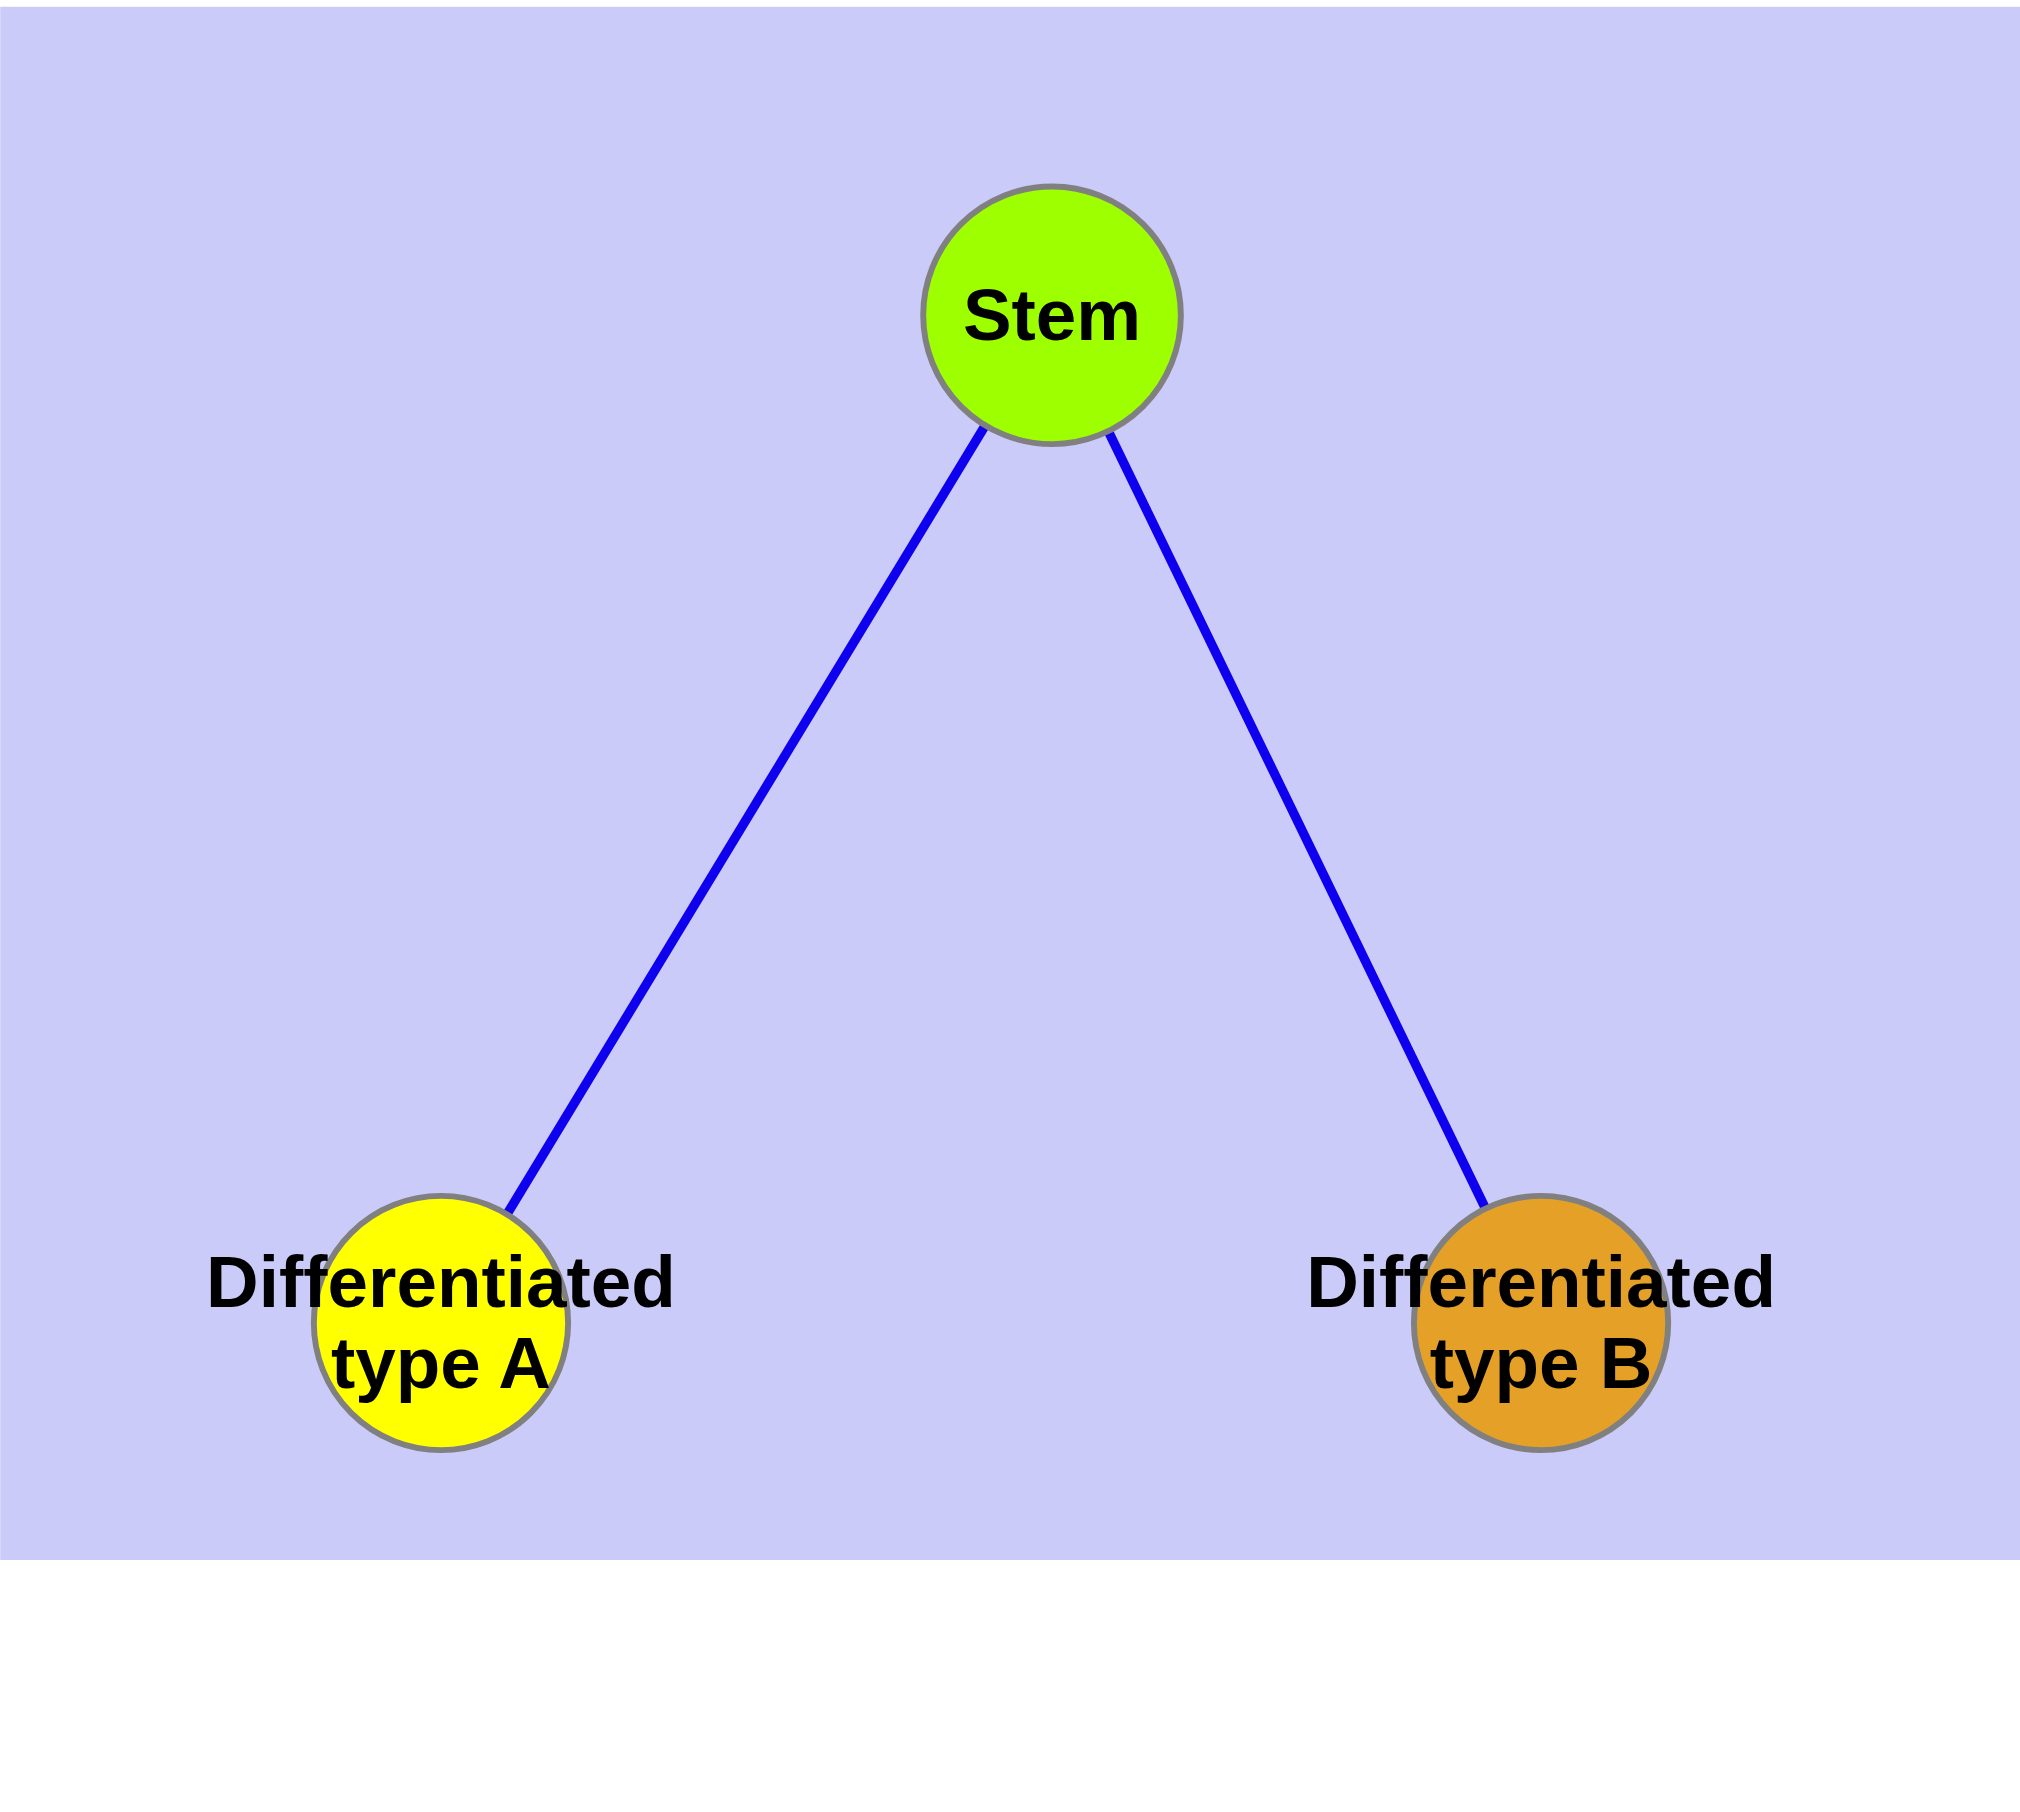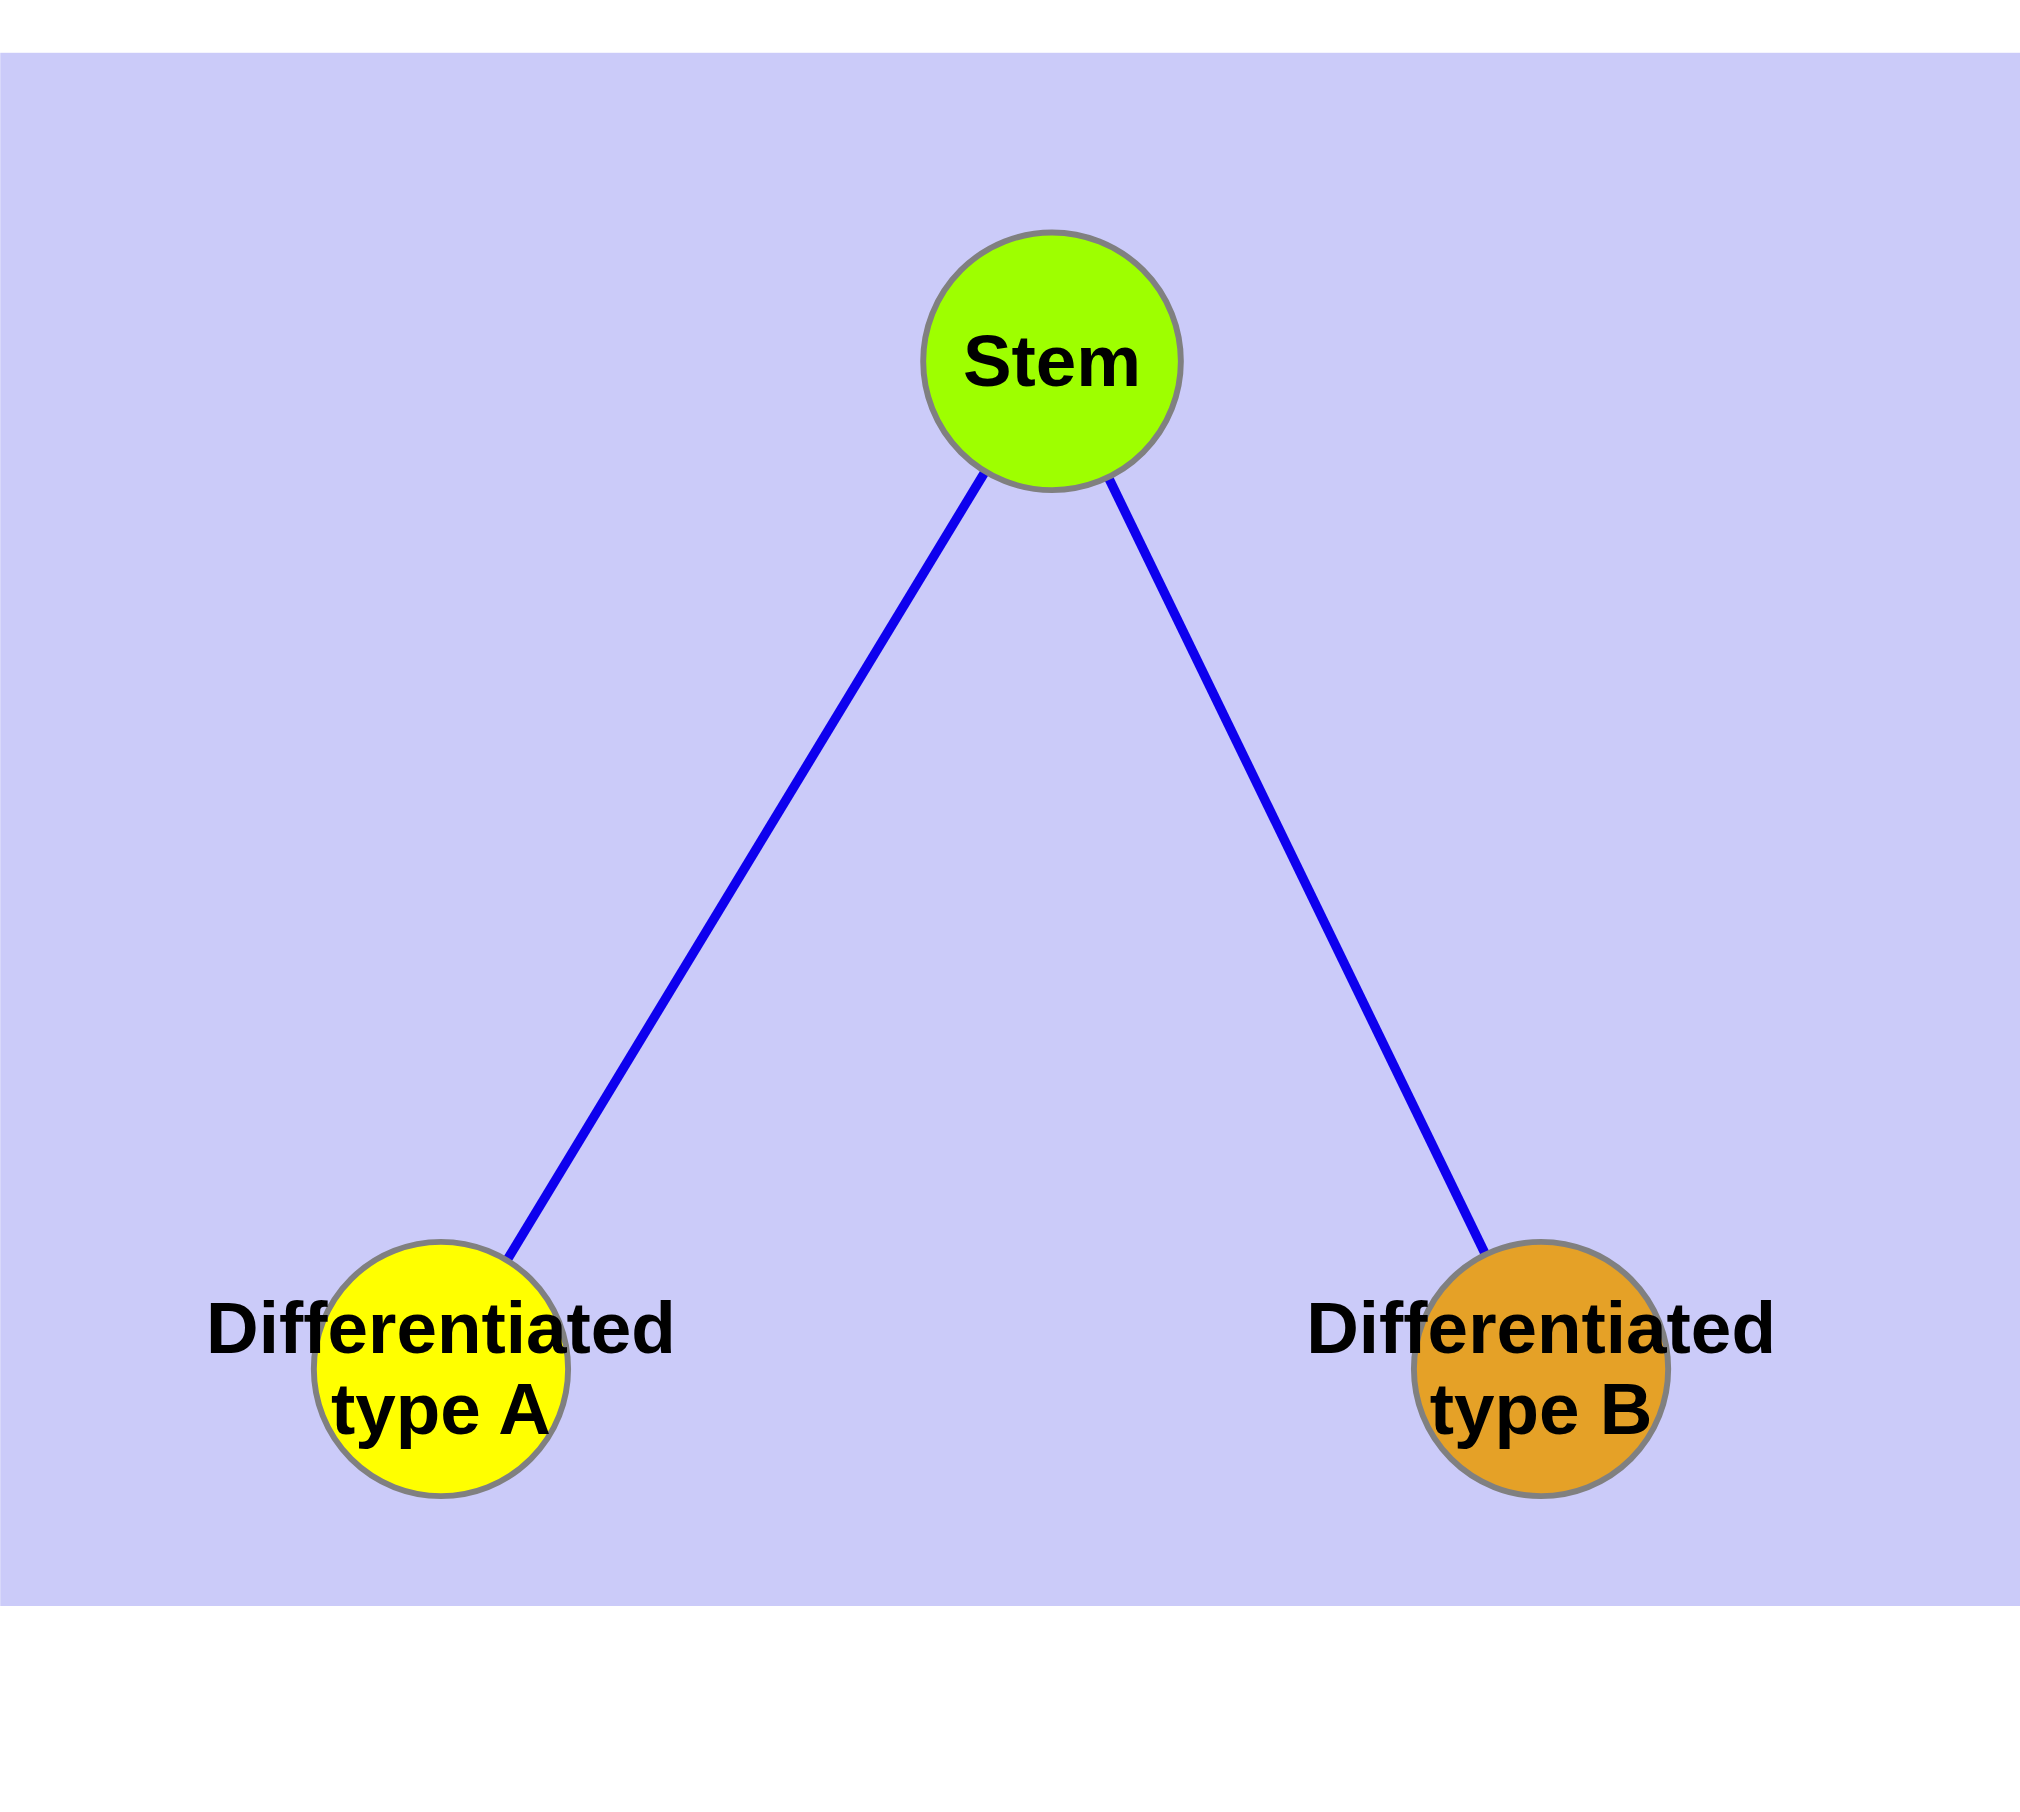--- a/index.html
+++ b/index.html
@@ -24,21 +24,21 @@
   }
   .node-label {
     font-family: "Liberation Sans", sans-serif;
     font-weight: bold;
     fill: #000000;
   }
 </style>
 </head>
 <body>
 
-<div id="canvas" style="width: 2021px; height: 1560px; margin-top: 46px;">
+<div id="canvas" style="width: 2021px; height: 1560px;">
   <svg id="graph-svg" viewBox="0 0 2384 2138" xmlns="http://www.w3.org/2000/svg" style="width: 2021px; height: 1812px;">
 
     <rect x="0" y="0" width="2384" height="2138" fill="#FFFFFF"></rect>
     <rect id="bg-rect" x="0" y="8" width="2384" height="2130" fill="#CBCBF9"></rect>
 
     <g id="edges-layer">
       <line id="edge-0" x1="1163.2236653120551" y1="500.2608348737399" x2="596.7393168921056" y2="1434.4493095912433" stroke="#0E00EE" stroke-width="11" stroke-linecap="butt"></line>
       <line id="edge-1" x1="1306.4883620222586" y1="506.9491550164046" x2="1753.384816138038" y2="1427.8501670504809" stroke="#0E00EE" stroke-width="11" stroke-linecap="butt"></line>
     </g>
 

